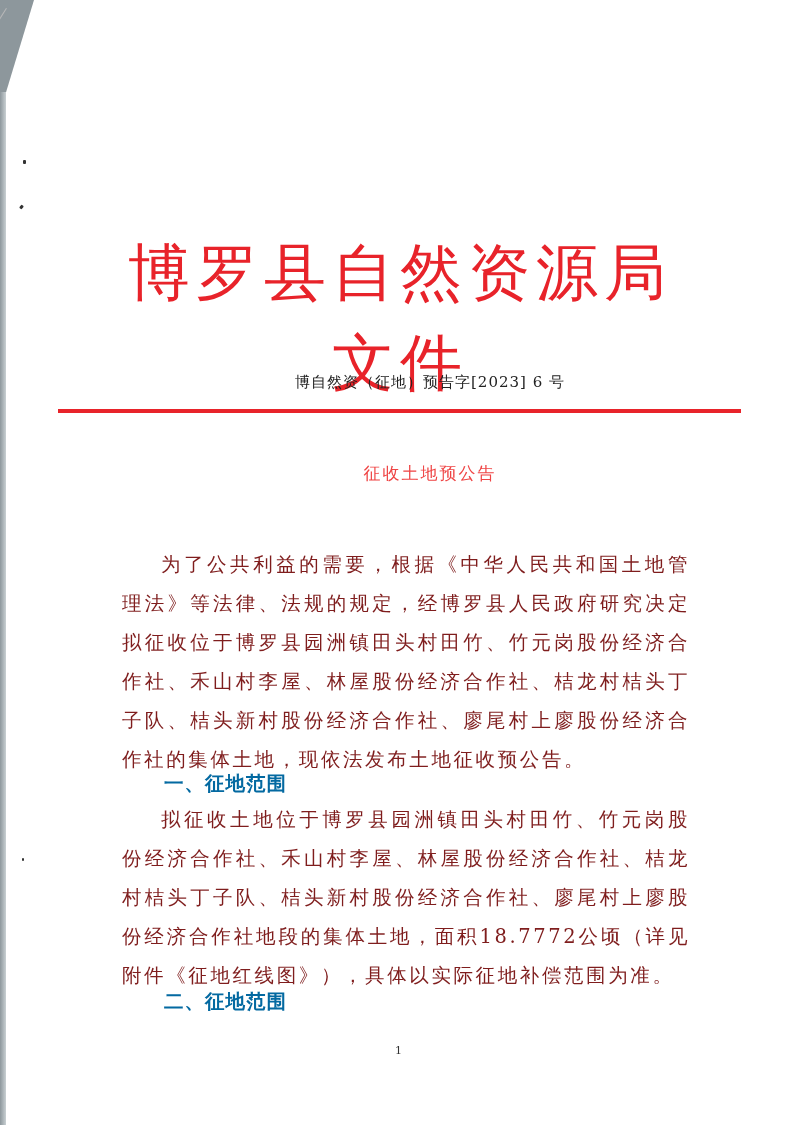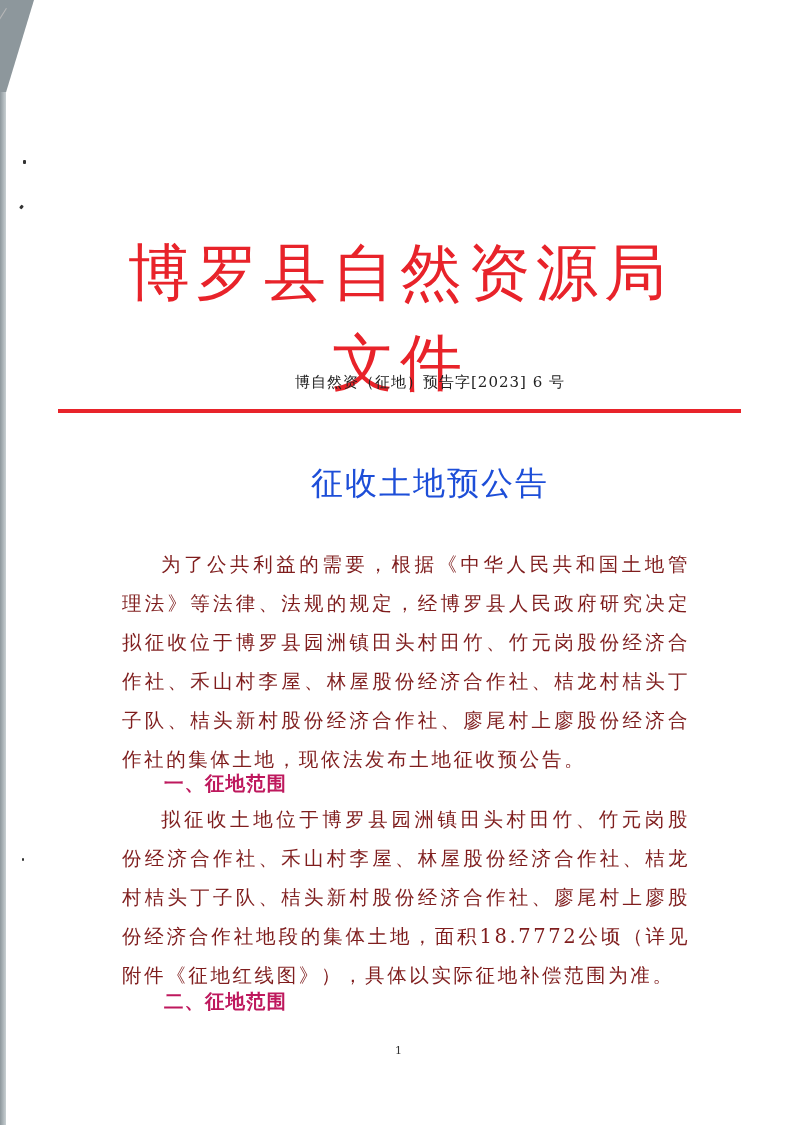--- a/index.html
+++ b/index.html
@@ -87,43 +87,43 @@
       height: 4px;
       background: #e8232a;
     }
     .doc-title {
       position: absolute;
       left: 300px;
       top: 462px;
       width: 260px;
       text-align: center;
       font-family: Liberation Mono, monospace;
-      font-size: 32px;
+      font-size: 17px;
       letter-spacing: 2px;
-      color: #1d4ed8;
+      color: #ef4444;
     }
     .body-text {
       position: absolute;
       left: 122px;
       width: 568px;
       font-size: 19.5px;
       line-height: 39px;
       letter-spacing: 2.6px;
       color: #7f1d1d;
       text-align: justify;
       text-indent: 2em;
     }
     .section-heading {
       position: absolute;
       left: 164px;
       font-family: Liberation Serif, serif;
       font-weight: bold;
       font-size: 19.5px;
       letter-spacing: 1px;
-      color: #be185d;
+      color: #0369a1;
     }
     .page-number {
       position: absolute;
       left: 395px;
       top: 1044px;
       font-size: 11px;
       color: #333;
     }
   </style>
 </head>

